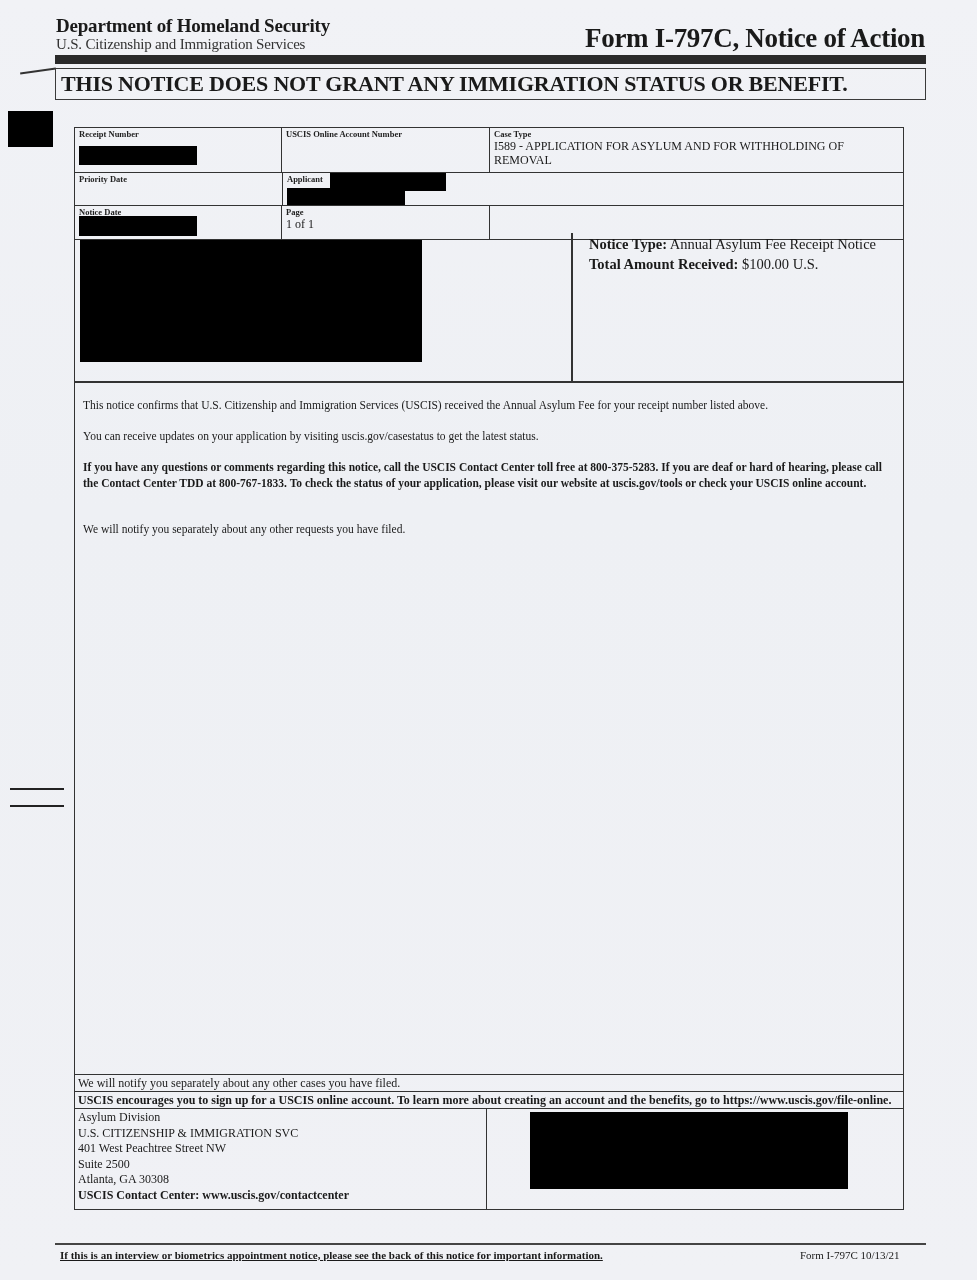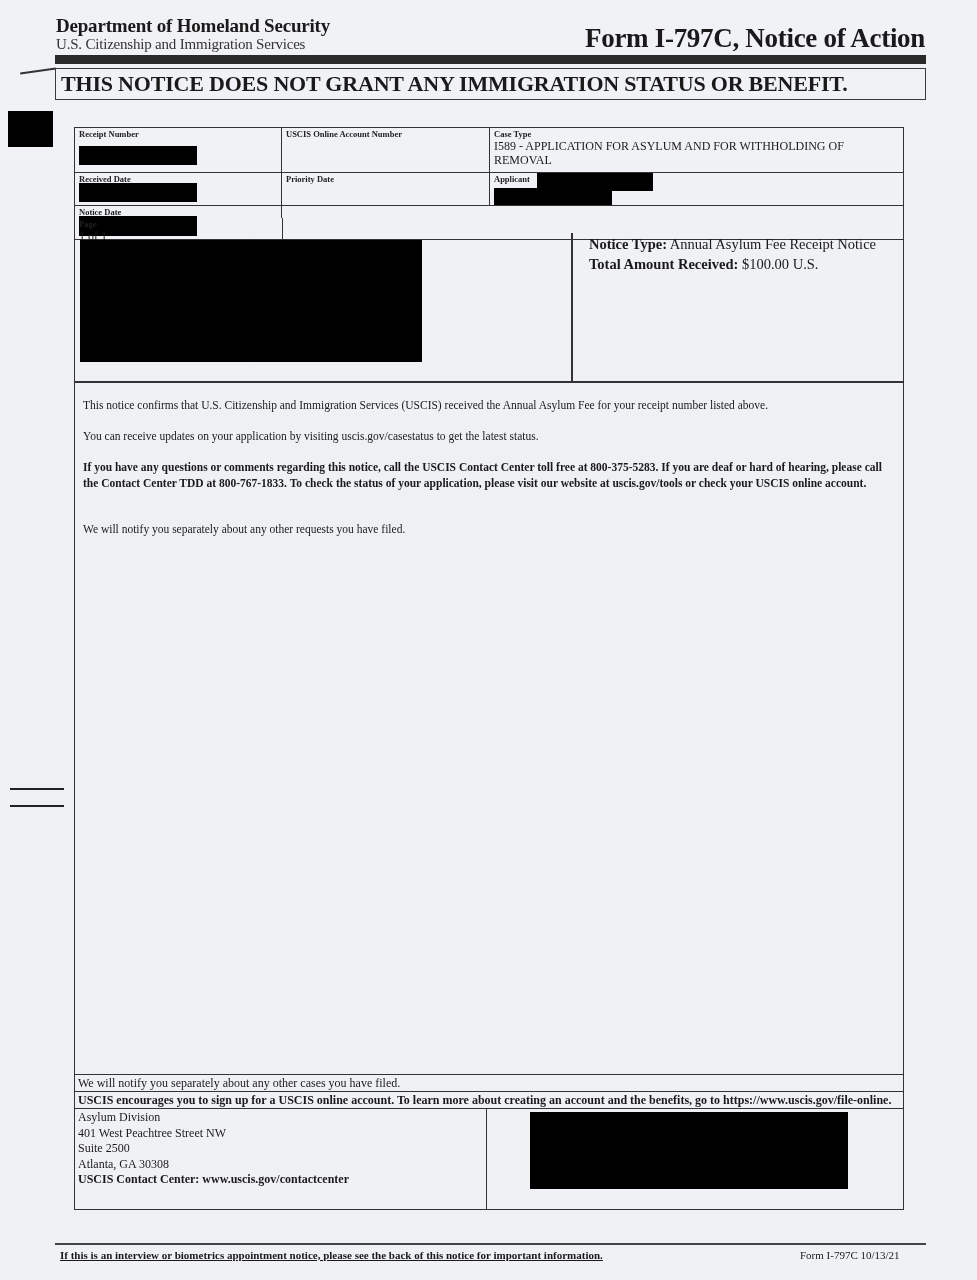--- a/index.html
+++ b/index.html
@@ -20,21 +20,21 @@
   .redact { position: absolute; background: #000; }
 
   .grid { position: absolute; left: 74px; top: 127px; width: 830px; border: 1.5px solid #333; }
   .row { display: flex; border-bottom: 1px solid #333; }
   .row:last-child { border-bottom: none; }
   .cell { position: relative; border-right: 1px solid #333; padding: 1px 4px; }
   .cell:last-child { border-right: none; }
   .c1 { width: 207px; } .c2 { width: 208px; } .c3 { flex: 1; }
   .lbl { font-size: 8.5px; font-weight: bold; color: #222; }
   .val { font-size: 12px; line-height: 14px; }
-  .r1 { height: 45px; } .r2 { height: 33px; } .r3 { height: 33px; flex-direction: column; }
+  .r1 { height: 45px; } .r2 { height: 33px; } .r3 { height: 33px; }
 
   .mid { position: absolute; left: 74px; top: 233px; width: 830px; height: 149px; border: 1.5px solid #333; border-top: none; }
   .mid-divider { position: absolute; left: 496px; top: 0; width: 1.5px; height: 148px; background: #333; }
   .notice-box { position: absolute; left: 514px; top: 1px; width: 300px; font-size: 14.5px; line-height: 20px; }
   .notice-box b { font-weight: bold; }
 
   .body-box { position: absolute; left: 74px; top: 382px; width: 830px; height: 692px;
     border-left: 1.5px solid #333; border-right: 1.5px solid #333; border-top: 1.5px solid #333; }
   .para { position: absolute; left: 8px; width: 810px; font-size: 11.5px; line-height: 16px; }
   .para.bold { font-weight: bold; }
@@ -76,24 +76,20 @@
       </div>
       <div class="cell c2">
         <div class="lbl">USCIS Online Account Number</div>
       </div>
       <div class="cell c3">
         <div class="lbl">Case Type</div>
         <div class="val">I589 - APPLICATION FOR ASYLUM AND FOR WITHHOLDING OF REMOVAL</div>
       </div>
     </div>
     <div class="row r2">
-      <div class="cell c1">
-        <div class="lbl">Received Date</div>
-        <div class="redact" style="left:4px;top:10px;width:118px;height:19px;"></div>
-      </div>
       <div class="cell c2">
         <div class="lbl">Priority Date</div>
       </div>
       <div class="cell c3">
         <div class="lbl">Applicant</div>
         <div class="redact" style="left:47px;top:0;width:116px;height:18px;"></div>
         <div class="redact" style="left:4px;top:15px;width:118px;height:17px;"></div>
       </div>
     </div>
     <div class="row r3">
@@ -130,20 +126,21 @@
     <div class="para bold" style="top:76px;">If you have any questions or comments regarding this notice, call the USCIS Contact Center toll free at 800-375-5283. If you are deaf or hard of hearing, please call the Contact Center TDD at 800-767-1833. To check the status of your application, please visit our website at uscis.gov/tools or check your USCIS online account.</div>
     <div class="para" style="top:138px;">We will notify you separately about any other requests you have filed.</div>
   </div>
 
   <div class="foot-table">
     <div class="ft-row">We will notify you separately about any other cases you have filed.</div>
     <div class="ft-row bold">USCIS encourages you to sign up for a USCIS online account. To learn more about creating an account and the benefits, go to https://www.uscis.gov/file-online.</div>
     <div class="ft-addr">
       <div class="ft-addr-left">
         <div>Asylum Division</div>
+        <div>U.S. CITIZENSHIP &amp; IMMIGRATION SVC</div>
         <div>401 West Peachtree Street NW</div>
         <div>Suite 2500</div>
         <div>Atlanta, GA  30308</div>
         <div style="font-weight:bold;">USCIS Contact Center: www.uscis.gov/contactcenter</div>
       </div>
       <div class="ft-addr-right">
         <div class="redact" style="left:43px;top:3px;width:318px;height:77px;"></div>
       </div>
     </div>
   </div>

